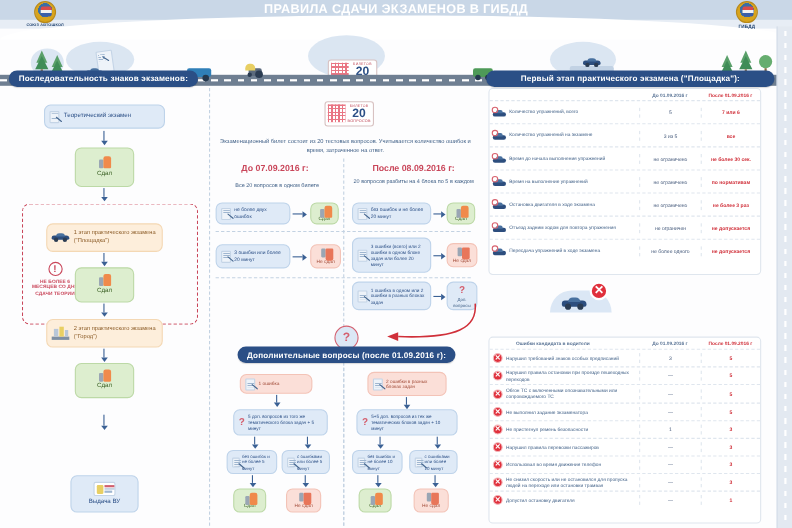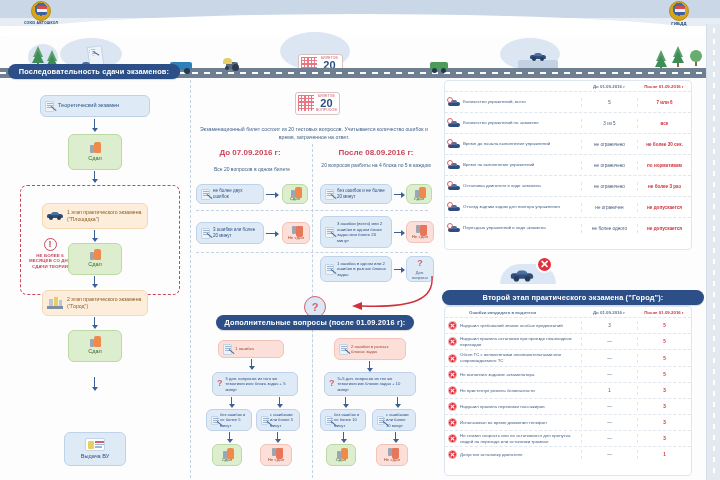--- a/index.html
+++ b/index.html
@@ -220,20 +220,21 @@
 </style>
 </head>
 <body>
 
 <div id="page">
 
   <div class="hdr">
     <div class="hdr-band"></div>
     <div class="hdr-curve"></div>
   </div>
+  <div class="hdr-title">ПРАВИЛА СДАЧИ ЭКЗАМЕНОВ В ГИБДД</div>
 
   <div class="logo-left">
     <div class="emblem"></div>
     <div class="logo-cap">СОЮЗ АВТОШКОЛ</div>
   </div>
   <div class="logo-right">
     <div class="emblem"></div>
     <div class="logo-cap gibdd">ГИБДД</div>
   </div>
 
@@ -311,22 +312,22 @@
     <div style="width:4px;height:4px;border-radius:50%;background:#2b3c52;position:absolute;left:3px;top:8px;"></div>
   </div>
   <div class="vehicle" style="left:430px;top:62px;">
     <div style="width:18px;height:8px;background:#4e9a58;border-radius:2px;"></div>
     <div style="width:5px;height:5px;border-radius:50%;background:#24384e;position:absolute;left:2px;top:6px;"></div>
     <div style="width:5px;height:5px;border-radius:50%;background:#24384e;position:absolute;left:11px;top:6px;"></div>
   </div>
 
   <div class="road-right"></div>
 
-  <div class="pill" style="left:8px;top:64px;width:172px;">Последовательность сдачи экзаменов:</div>
-  <div class="pill" style="left:442px;top:290px;width:262px;">Второй этап практического экзамена ("Город"):</div>
+  <div class="pill" style="left:8px;top:64px;width:172px;">Последовательность знаков экзаменов:</div>
+  <div class="pill" style="left:442px;top:64px;width:262px;">Первый этап практического экзамена ("Площадка"):</div>
   <div class="pill" style="left:216px;top:315px;width:198px;">Дополнительные вопросы (после 01.09.2016 г):</div>
 
   <div class="box blue" style="left:40px;top:95px;width:110px;height:22px;">
     <div class="doc-icon"></div>
     <span style="margin-left:4px;font-size:5.6px;">Теоретический экзамен</span>
   </div>
   <div class="arrow-d" style="left:91px;top:119px;height:13px;">
     <div class="stem" style="height:9px;"></div>
       <div class="head"></div>
   </div>

